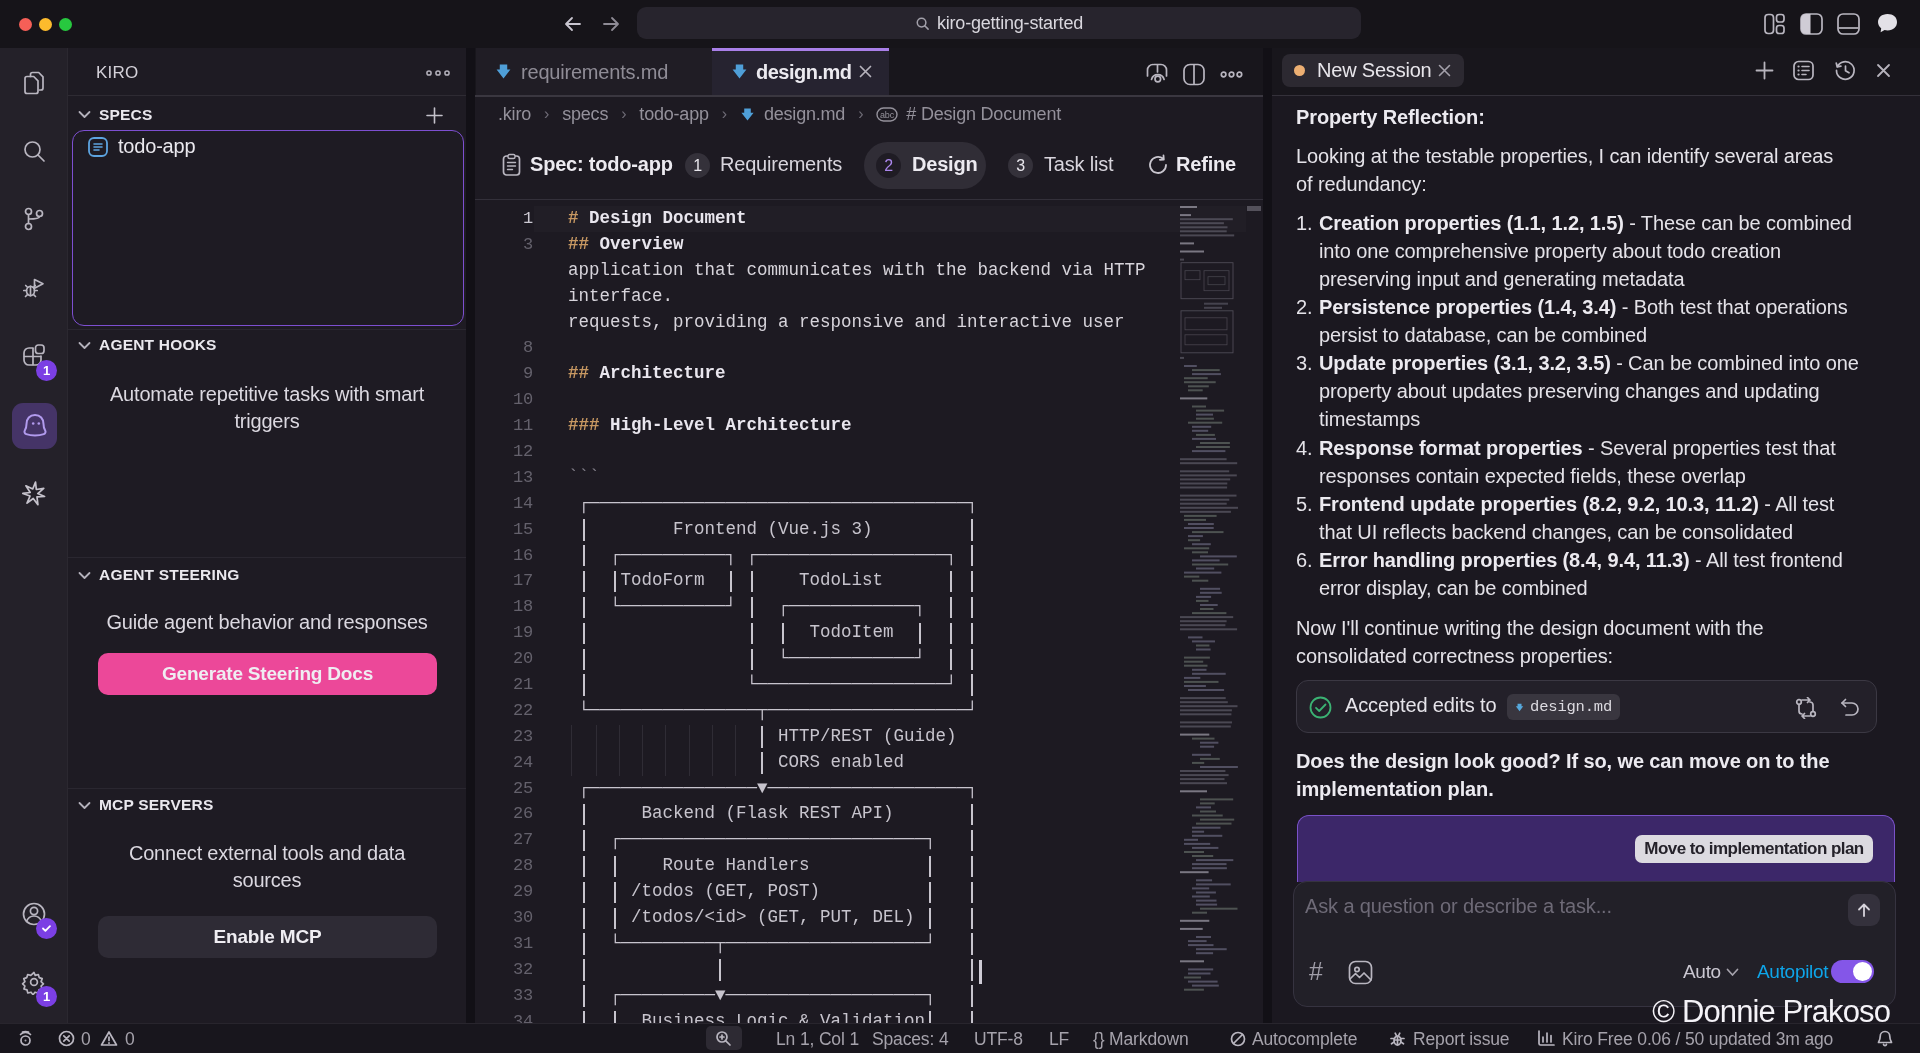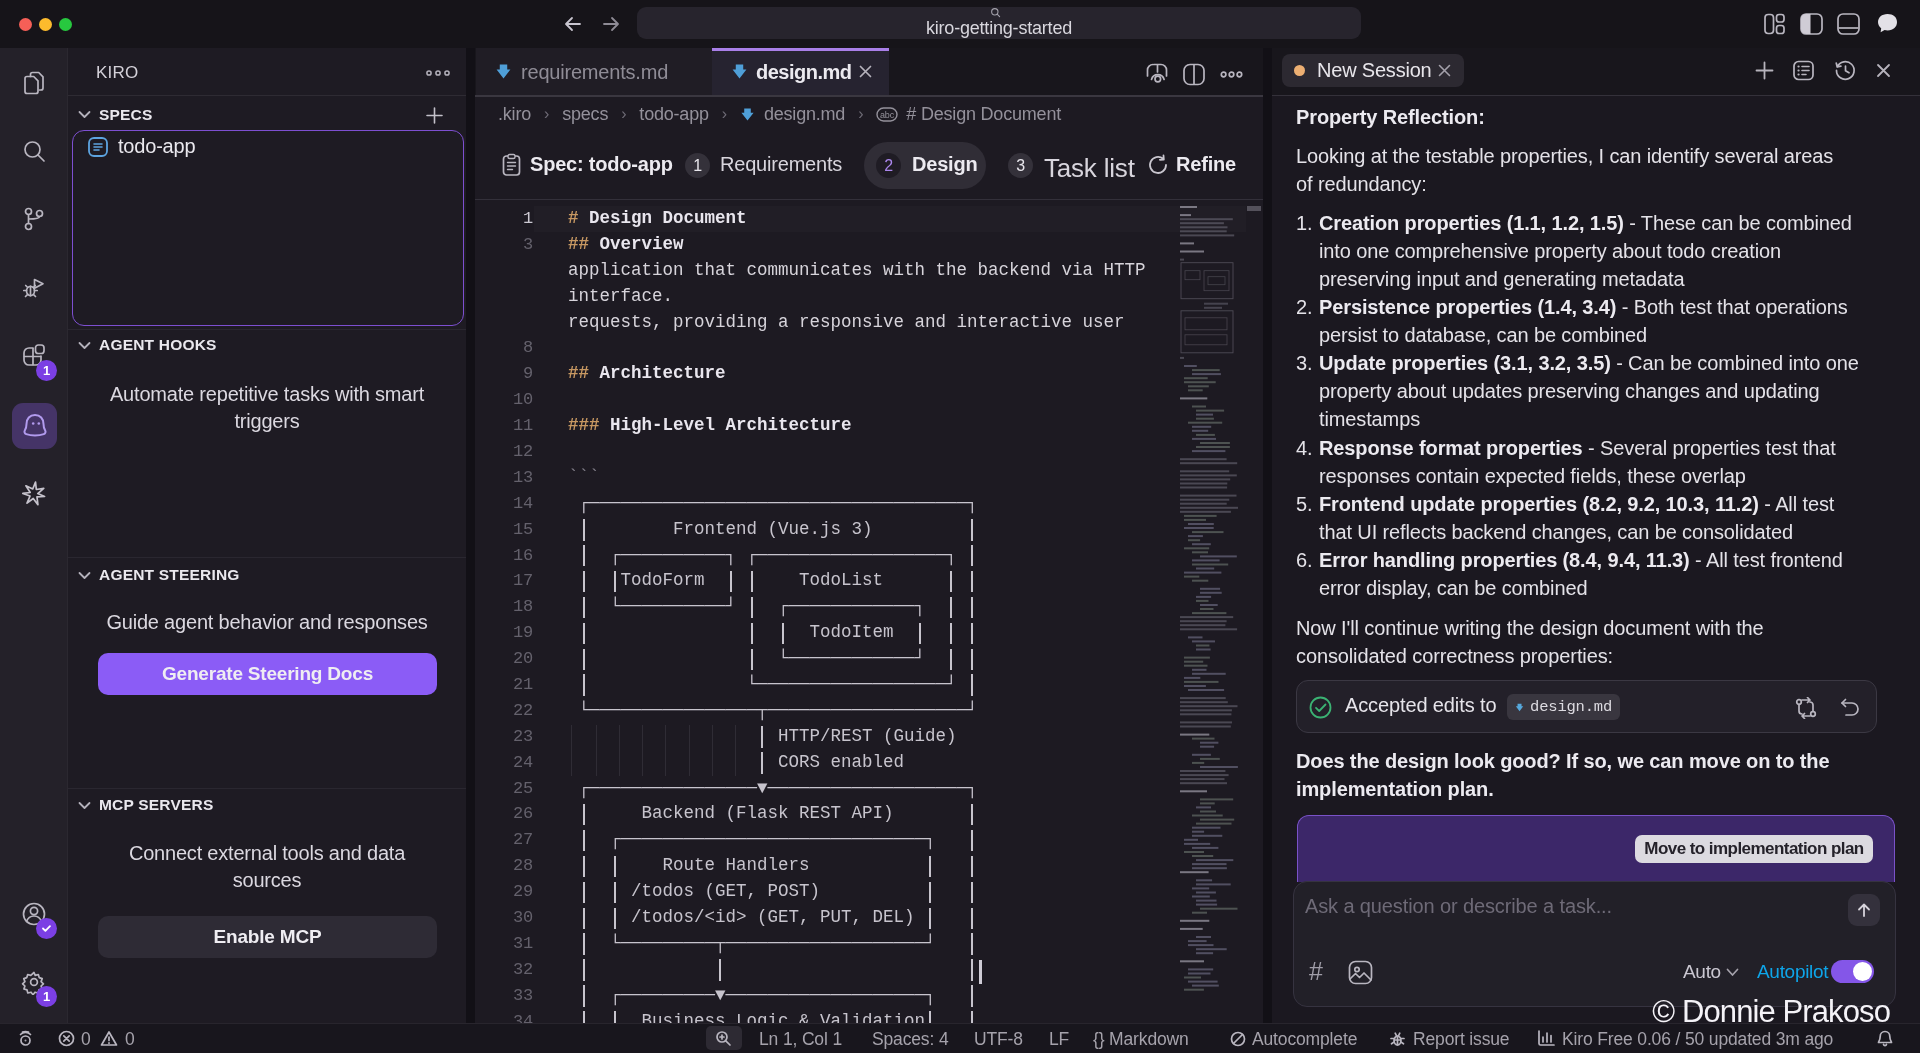--- a/index.html
+++ b/index.html
@@ -15,21 +15,21 @@
 <div class="abs" style="left:0;top:0;width:1920px;height:48px;background:#161419;"></div>
 <div class="abs" style="left:19px;top:18px;width:13px;height:13px;border-radius:50%;background:#f55f57;"></div>
 <div class="abs" style="left:39px;top:18px;width:13px;height:13px;border-radius:50%;background:#fcbb2d;"></div>
 <div class="abs" style="left:59px;top:18px;width:13px;height:13px;border-radius:50%;background:#27c83f;"></div>
 <svg class="abs" style="left:563px;top:14px;" width="20" height="20" viewBox="0 0 20 20">
     <path d="M17 10 H4 M9 4 l-6 6 6 6" stroke="#c8c5cf" stroke-width="1.8" fill="none" stroke-linecap="round" stroke-linejoin="round"></path>
   </svg>
 <svg class="abs" style="left:601px;top:14px;" width="20" height="20" viewBox="0 0 20 20">
     <path d="M3 10 H16 M11 4 l6 6 -6 6" stroke="#8e8b95" stroke-width="1.8" fill="none" stroke-linecap="round" stroke-linejoin="round"></path>
   </svg>
-<div class="abs" style="left:637px;top:7px;width:724px;height:32px;border-radius:9px;background:#27242d;display:flex;align-items:center;justify-content:center;flex-direction:column;">
+<div class="abs" style="left:637px;top:7px;width:724px;height:32px;border-radius:9px;background:#27242d;display:flex;align-items:center;justify-content:center;">
   <svg width="15" height="15" viewBox="0 0 16 16" style="margin-right:7px;">
       <circle cx="7" cy="7" r="4.6" stroke="#a2a0aa" stroke-width="1.6" fill="none"></circle>
       <path d="M10.4 10.4 L14 14" stroke="#a2a0aa" stroke-width="1.6" stroke-linecap="round"></path>
     </svg>
   <span style="font-size:18px;color:#d9d7de;">kiro-getting-started</span>
 </div>
 <svg class="abs" style="left:1764px;top:13px;" width="21" height="22" viewBox="0 0 21 22">
  <rect x="1" y="1.5" width="8.5" height="19" rx="3.2" class="ico"></rect>
  <rect x="12.5" y="1.5" width="7.5" height="7.5" rx="2.6" class="ico"></rect>
  <rect x="12.5" y="12.5" width="7.5" height="8" rx="2.6" class="ico"></rect>
@@ -123,21 +123,21 @@
   </svg>
 <div class="abs" style="left:99px;top:336px;font-size:15.5px;font-weight:700;color:#eae8ee;letter-spacing:0.2px;">AGENT HOOKS</div>
 <div class="abs" style="left:88px;top:381px;width:358px;text-align:center;font-size:20px;line-height:26.5px;color:#dbd8e0;">Automate repetitive tasks with smart<br>triggers</div>
 
 <div class="abs" style="left:68px;top:557px;width:398px;height:1px;background:#2a2730;"></div>
 <svg class="abs" style="left:78px;top:571px;" width="13" height="9" viewBox="0 0 13 9">
     <path d="M1.5 2 L6.5 7 L11.5 2" stroke="#b4b1bb" stroke-width="1.8" fill="none" stroke-linecap="round" stroke-linejoin="round"></path>
   </svg>
 <div class="abs" style="left:99px;top:566px;font-size:15.5px;font-weight:700;color:#eae8ee;letter-spacing:0.2px;">AGENT STEERING</div>
 <div class="abs" style="left:88px;top:611px;width:358px;text-align:center;font-size:20px;color:#dbd8e0;">Guide agent behavior and responses</div>
-<div class="abs" style="left:98px;top:653px;width:339px;height:42px;background:#8b5cf6;border-radius:10px;display:flex;align-items:center;justify-content:center;font-size:19px;font-weight:700;color:#efedf2;">Generate Steering Docs</div>
+<div class="abs" style="left:98px;top:653px;width:339px;height:42px;background:#ec4899;border-radius:10px;display:flex;align-items:center;justify-content:center;font-size:19px;font-weight:700;color:#efedf2;">Generate Steering Docs</div>
 
 <div class="abs" style="left:68px;top:788px;width:398px;height:1px;background:#2a2730;"></div>
 <svg class="abs" style="left:78px;top:801px;" width="13" height="9" viewBox="0 0 13 9">
     <path d="M1.5 2 L6.5 7 L11.5 2" stroke="#b4b1bb" stroke-width="1.8" fill="none" stroke-linecap="round" stroke-linejoin="round"></path>
   </svg>
 <div class="abs" style="left:99px;top:796px;font-size:15.5px;font-weight:700;color:#eae8ee;letter-spacing:0.2px;">MCP SERVERS</div>
 <div class="abs" style="left:88px;top:840px;width:358px;text-align:center;font-size:20px;line-height:26.5px;color:#dbd8e0;">Connect external tools and data<br>sources</div>
 <div class="abs" style="left:98px;top:916px;width:339px;height:42px;background:#2e2b35;border-radius:10px;display:flex;align-items:center;justify-content:center;font-size:19px;font-weight:700;color:#efedf2;">Enable MCP</div>
 
 <div class="abs" style="left:466px;top:48px;width:9px;height:975px;background:#121016;"></div>
@@ -198,21 +198,21 @@
     <rect x="6" y="1" width="7" height="4" rx="1.5" fill="#1d1a22" stroke="#b9b6c0" stroke-width="1.4"></rect>
     <path d="M5.5 9 h8 M5.5 12.5 h8 M5.5 16 h5" stroke="#b9b6c0" stroke-width="1.4" stroke-linecap="round"></path>
   </svg>
 <div class="abs" style="left:530px;top:153px;font-size:20px;font-weight:600;color:#eceaf0;">Spec: todo-app</div>
 <div class="abs" style="left:685px;top:153px;width:25px;height:25px;border-radius:50%;background:#34313a;color:#e8e6ec;font-size:16px;display:flex;align-items:center;justify-content:center;">1</div>
 <div class="abs" style="left:720px;top:153px;font-size:20px;color:#d8d5dd;">Requirements</div>
 <div class="abs" style="left:864px;top:142px;width:122px;height:47px;border-radius:24px;background:#302d36;"></div>
 <div class="abs" style="left:876px;top:153px;width:25px;height:25px;border-radius:50%;background:#1f1c24;color:#ab87ec;font-size:16px;display:flex;align-items:center;justify-content:center;">2</div>
 <div class="abs" style="left:912px;top:153px;font-size:20px;font-weight:600;color:#eceaf0;">Design</div>
 <div class="abs" style="left:1008px;top:153px;width:25px;height:25px;border-radius:50%;background:#34313a;color:#e8e6ec;font-size:16px;display:flex;align-items:center;justify-content:center;">3</div>
-<div class="abs" style="left:1044px;top:153px;font-size:26px;color:#d8d5dd;">Task list</div>
+<div class="abs" style="left:1044px;top:153px;font-size:20px;color:#d8d5dd;">Task list</div>
 <svg class="abs" style="left:1146px;top:153px;" width="24" height="24" viewBox="0 0 24 24">
     <path d="M20 12 a8 8 0 1 1 -2.9 -6.2 M17.5 2.5 l0.3 4 -4 0.3" stroke="#c9c6cf" stroke-width="1.8" fill="none" stroke-linecap="round" stroke-linejoin="round"></path>
   </svg>
 <div class="abs" style="left:1176px;top:153px;font-size:20px;font-weight:600;color:#eceaf0;">Refine</div>
 <div class="abs" style="left:475px;top:199px;width:788px;height:1px;background:#33303a;"></div>
 <div class="abs" style="left:534px;top:206px;width:712px;height:26px;background:rgba(255,255,255,0.018);"></div>
 <div class="abs" style="left:475px;top:206px;width:58px;text-align:right;font-family:'Liberation Mono',monospace;font-size:17px;">
     <div style="height:25.9px;line-height:25.9px;color:#ccc9d2;">1</div>
     <div style="height:25.9px;line-height:25.9px;color:#64616c;">3</div>
     <div style="height:25.9px;line-height:25.9px;color:#64616c;"></div>
@@ -607,21 +607,21 @@
 <svg class="st" style="left:100px;top:1030px;" width="18" height="17" viewBox="0 0 18 17">
     <path d="M9 2 L16.5 15 H1.5 Z" class="ico" stroke-width="1.4"></path>
     <path d="M9 7 v3.5 M9 12.8 v0.4" class="ico" stroke-width="1.4"></path>
   </svg>
 <div class="st" style="left:125px;">0</div>
 <div class="abs" style="left:706px;top:1026px;width:36px;height:24px;background:#2d2a33;border-radius:5px;z-index:6;"></div>
 <svg class="st" style="left:715px;top:1030px;" width="17" height="17" viewBox="0 0 17 17">
     <circle cx="7" cy="7" r="5" class="ico" stroke-width="1.5"></circle>
     <path d="M10.8 10.8 L15 15 M5 7 h4 M7 5 v4" class="ico" stroke-width="1.5"></path>
   </svg>
-<div class="st" style="left:759px;">Ln 1, Col 1</div>
+<div class="st" style="left:776px;">Ln 1, Col 1</div>
 <div class="st" style="left:872px;">Spaces: 4</div>
 <div class="st" style="left:974px;">UTF-8</div>
 <div class="st" style="left:1049px;">LF</div>
 <div class="st" style="left:1093px;">{} Markdown</div>
 <svg class="st" style="left:1230px;top:1031px;" width="16" height="16" viewBox="0 0 16 16">
     <circle cx="8" cy="8" r="6.5" class="ico" stroke-width="1.4"></circle>
     <path d="M3.5 12.5 L12.5 3.5" class="ico" stroke-width="1.4"></path>
   </svg>
 <div class="st" style="left:1252px;">Autocomplete</div>
 <svg class="st" style="left:1388px;top:1029px;" width="19" height="19" viewBox="0 0 19 19">

